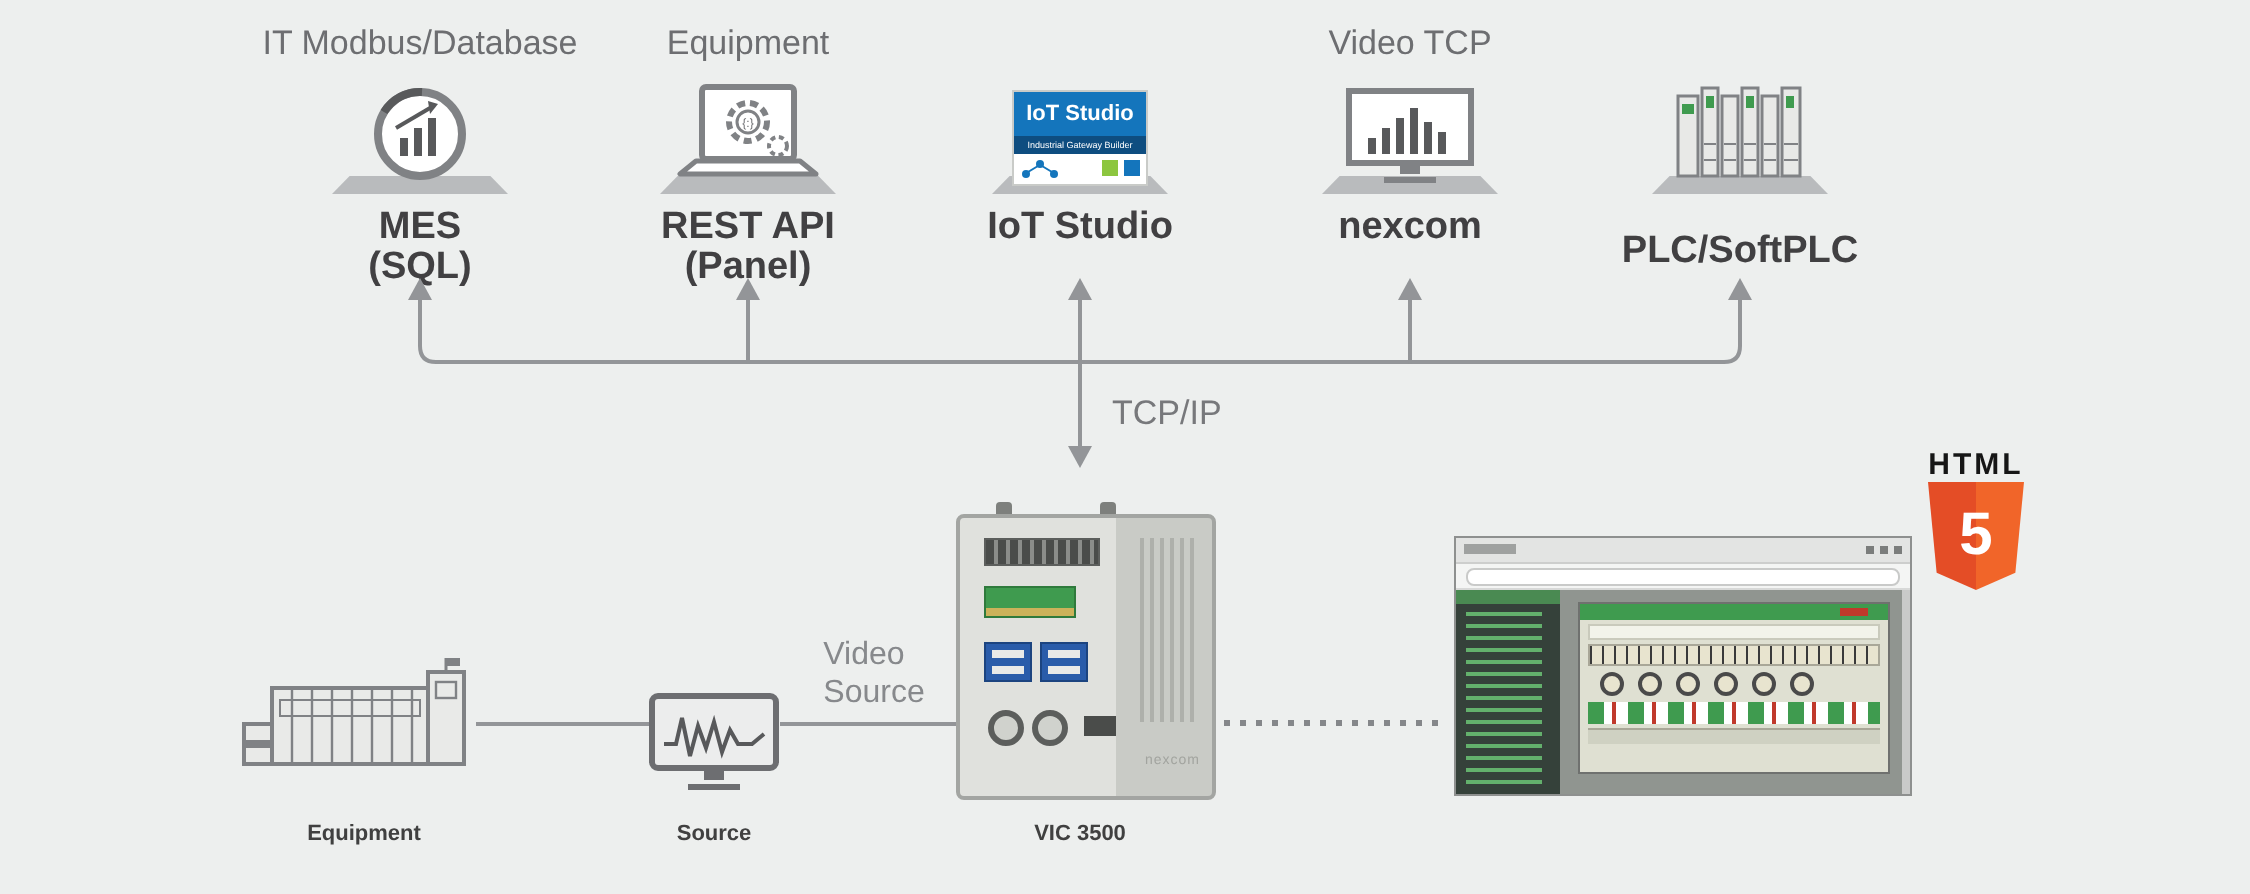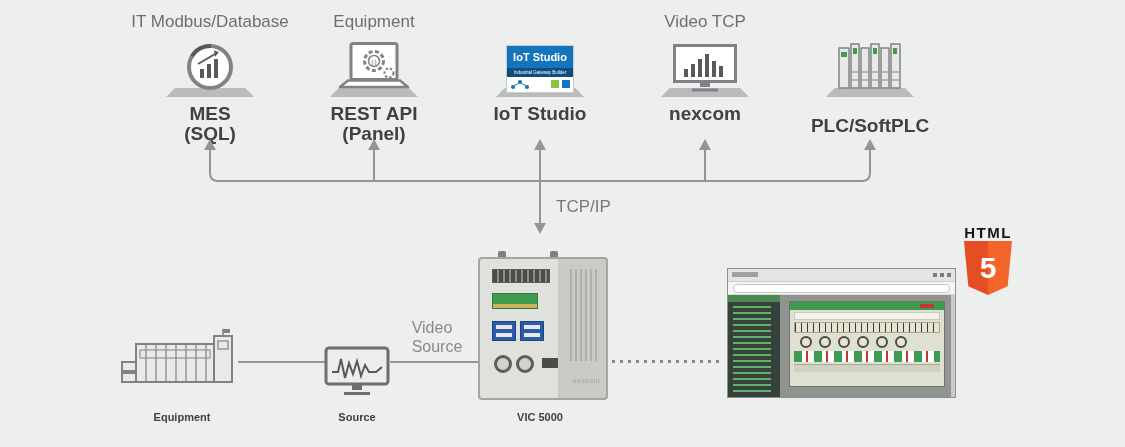--- a/index.html
+++ b/index.html
@@ -289,15 +289,15 @@
     </div>
   </div>
 
   <div class="h5-word">HTML</div>
   <div class="h5-shield">
     <span>5</span>
   </div>
 
   <div class="lab-bottom" style="left:182px">Equipment</div>
   <div class="lab-bottom" style="left:357px">Source</div>
-  <div class="lab-bottom" style="left:540px">VIC 5000</div>
+  <div class="lab-bottom" style="left:540px">VIC 3500</div>
 
 </div>
 
 </body></html>

